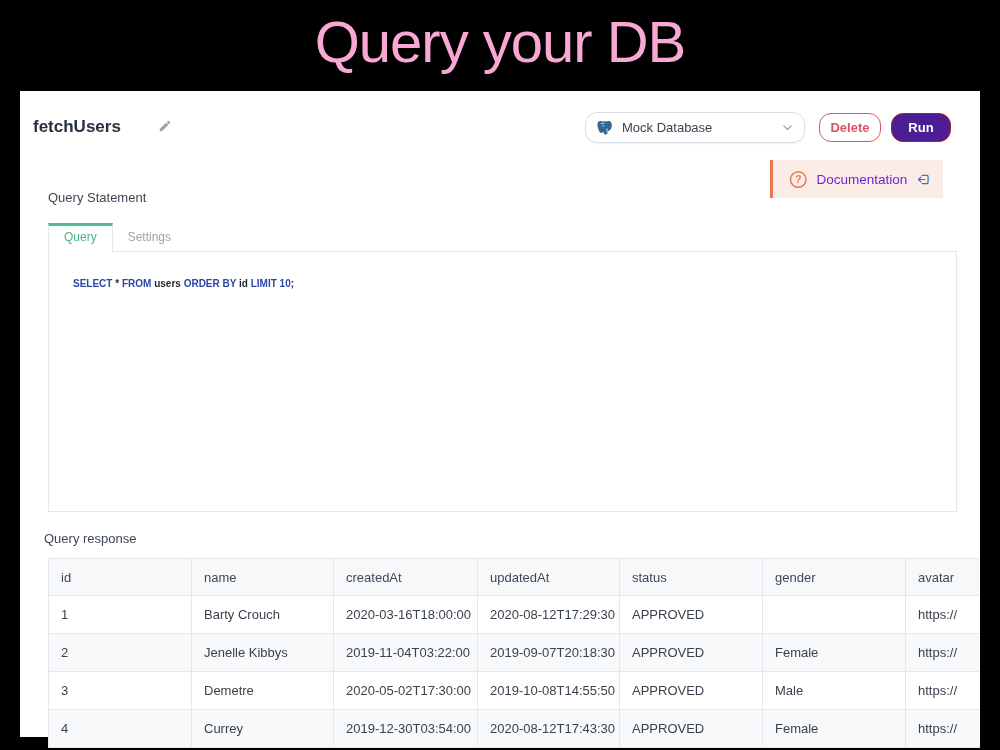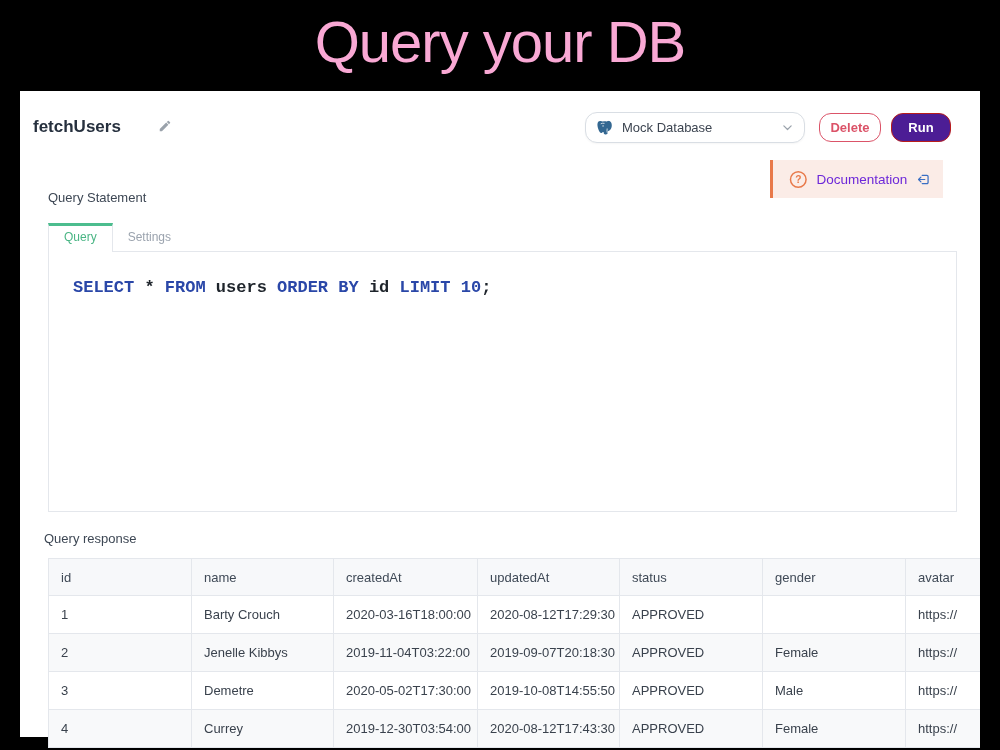--- a/index.html
+++ b/index.html
@@ -70,21 +70,21 @@
     border-top:3px solid #4CBD8E; border-left:1px solid #E4E7EC;
     border-right:1px solid #E4E7EC; margin-bottom:-1px;
     padding-top:4px; padding-bottom:8px;
   }
   .editor {
     position:absolute; left:48px; top:252px; width:909px; height:260px;
     border:1px solid #E4E7EC; border-top:none; background:#fff;
     padding:26px 0 0 24px; cursor:text;
   }
   .code-line {
-    font-family:Liberation Mono, monospace; font-size:17px;
+    font-family:Liberation Sans, sans-serif; font-size:10px;
     white-space:pre; color:#1E242B;
   }
   .tok-kw    { color:#2A47A8; font-weight:700; }
   .tok-ident { color:#1E242B; font-weight:700; }
   .tok-num   { color:#2A47A8; font-weight:700; }
   .tok-op, .tok-punc, .tok-sp { color:#1E242B; font-weight:700; }
   
   .table-wrap {
     position:absolute; left:48px; top:558px; width:932px; height:200px;
     overflow:hidden;

